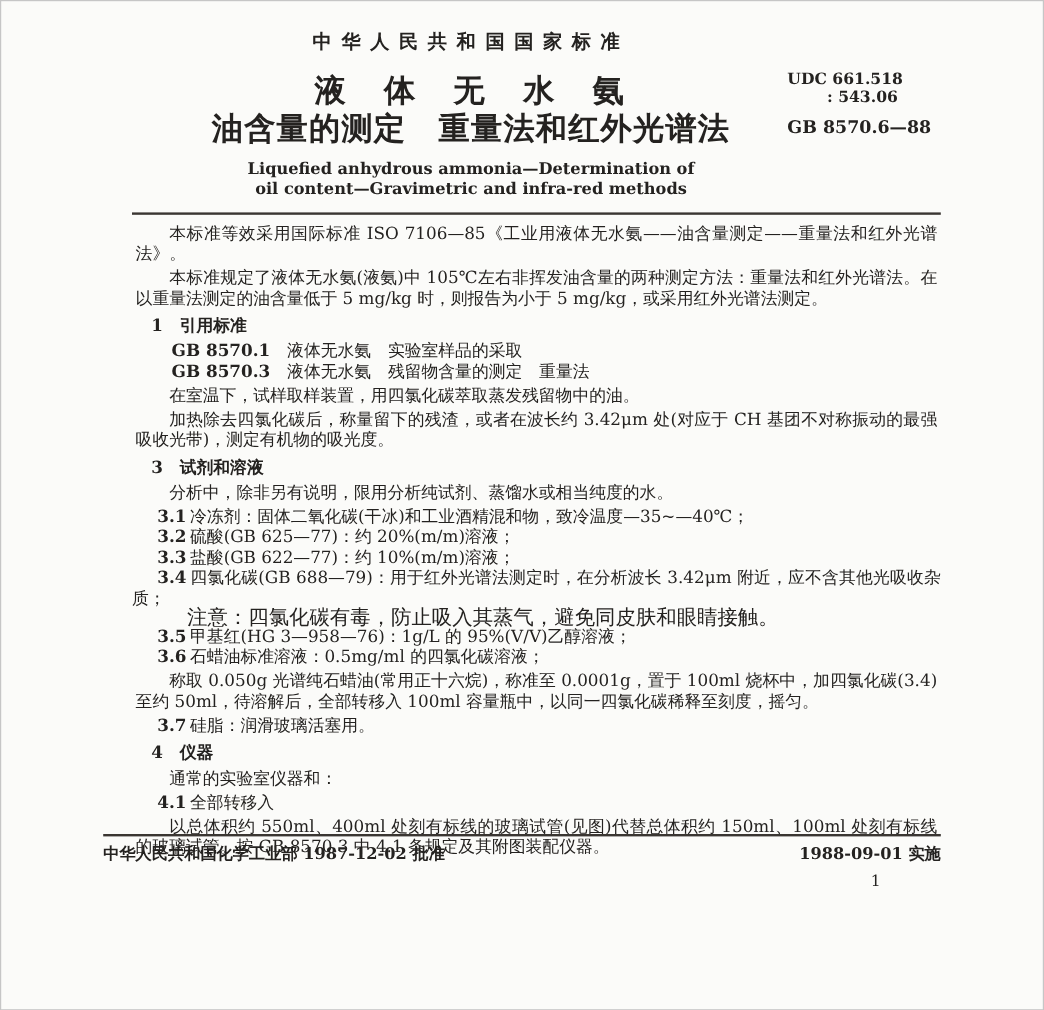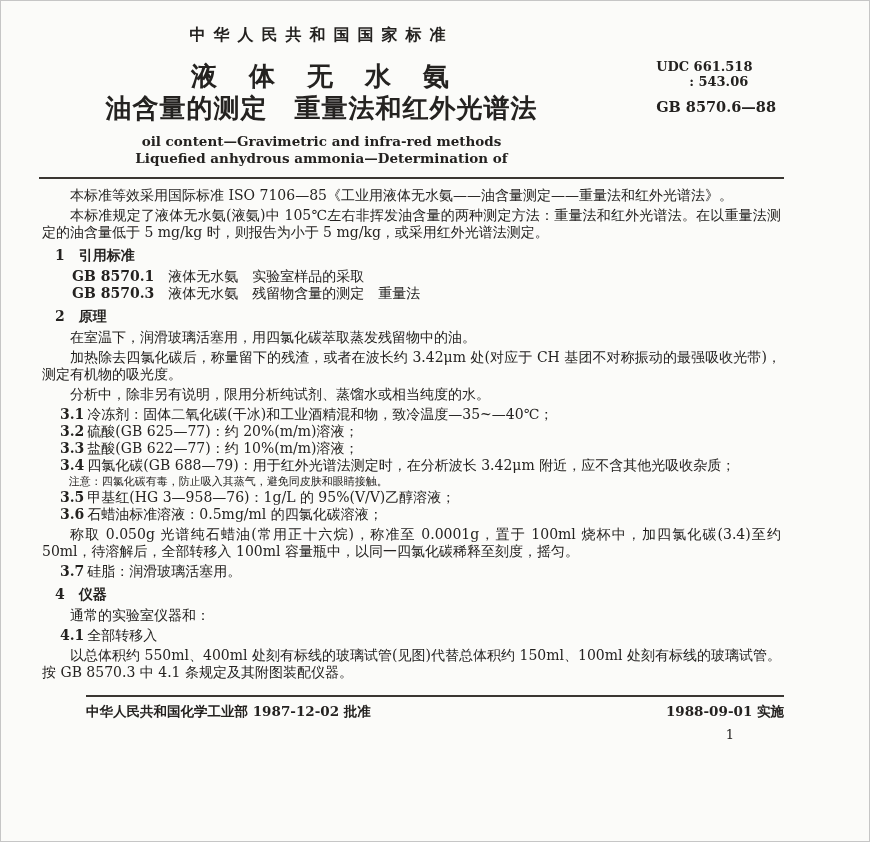--- a/index.html
+++ b/index.html
@@ -6,21 +6,21 @@
   body{
     width:870px;height:842px;
     background:#ffffff;
     font-family:"DejaVu Serif","Liberation Serif",serif;
     color:#242220;
   }
   .page{
     position:relative;
     width:870px;height:842px;
     box-sizing:border-box;
-    padding:24px 85px 0 38px;
+    padding:24px 85px 0 109px;
     background:#fbfbf9;
     border:1px solid #c6c6c6;
     overflow:hidden;
   }
   
   .hdr{position:relative;}
   .hdr-main{width:565px;text-align:center;}
   .std-label{
     font-size:16px;font-weight:600;letter-spacing:8px;
     white-space:nowrap;
@@ -52,21 +52,21 @@
   .h-sec{
     margin:6px 0 4px 16px;
     font-size:14px;font-weight:700;text-align:left;
   }
   .h-sec .snum{margin-right:14px;}
   .ref-line{margin:0;padding-left:33px;text-indent:0;}
   .ref-code{font-weight:700;margin-right:14px;}
   .item{margin:0;text-indent:1.5em;}
   .inum{font-weight:700;margin-right:3px;}
   .note{
-    margin:0;font-size:11px;line-height:15px;
+    margin:0;font-size:17px;line-height:15px;
     text-indent:2.7em;
   }
   
   .footer{
     position:absolute;left:85px;right:85px;top:694px;
     border-top:2px solid #3a3632;
   }
   .footer-row{
     display:flex;justify-content:space-between;
     padding-top:6px;
@@ -81,46 +81,46 @@
 <body>
 
 <div class="page">
 
   <div class="hdr">
     <div class="hdr-main">
       <div class="std-label">中华人民共和国国家标准</div>
       <div class="title-cn-1">液　体　无　水　氨</div>
       <div class="title-cn-2">油含量的测定　重量法和红外光谱法</div>
       <div class="title-en">
+        <div>Liquefied anhydrous ammonia—Determination of</div>
         <div>oil content—Gravimetric and infra-red methods</div>
-        <div>Liquefied anhydrous ammonia—Determination of</div>
       </div>
     </div>
     <div class="udc-block">
       <div class="udc-1">UDC 661.518</div>
       <div class="udc-2">: 543.06</div>
       <div class="std-code">GB 8570.6—88</div>
     </div>
   </div>
 
   <hr class="rule">
 
   <div class="bdy">
 
     <p class="para">本标准等效采用国际标准 ISO 7106—85《工业用液体无水氨——油含量测定——重量法和红外光谱法》。</p>
     <p class="para">本标准规定了液体无水氨(液氨)中 105℃左右非挥发油含量的两种测定方法：重量法和红外光谱法。在以重量法测定的油含量低于 5 mg/kg 时，则报告为小于 5 mg/kg，或采用红外光谱法测定。</p>
 
     <h2 class="h-sec"><span class="snum">1</span><span>引用标准</span></h2>
     <p class="ref-line"><span class="ref-code">GB 8570.1</span><span>液体无水氨　实验室样品的采取</span></p>
     <p class="ref-line"><span class="ref-code">GB 8570.3</span><span>液体无水氨　残留物含量的测定　重量法</span></p>
 
-    <h2 class="h-sec"><span class="snum">2</span><span>原理</span></h2>
-    <p class="para">在室温下，润滑玻璃活塞用，用四氯化碳萃取蒸发残留物中的油。</p>
+    <p class="para">在室温下，试样取样装置，用四氯化碳萃取蒸发残留物中的油。</p>
     <p class="para">加热除去四氯化碳后，称量留下的残渣，或者在波长约 3.42μm 处(对应于 CH 基团不对称振动的最强吸收光带)，测定有机物的吸光度。</p>
 
+    <h2 class="h-sec"><span class="snum">3</span><span>试剂和溶液</span></h2>
     <p class="para">分析中，除非另有说明，限用分析纯试剂、蒸馏水或相当纯度的水。</p>
     <p class="item"><span class="inum">3.1</span><span>冷冻剂：固体二氧化碳(干冰)和工业酒精混和物，致冷温度—35~—40℃；</span></p>
     <p class="item"><span class="inum">3.2</span><span>硫酸(GB 625—77)：约 20%(m/m)溶液；</span></p>
     <p class="item"><span class="inum">3.3</span><span>盐酸(GB 622—77)：约 10%(m/m)溶液；</span></p>
     <p class="item"><span class="inum">3.4</span><span>四氯化碳(GB 688—79)：用于红外光谱法测定时，在分析波长 3.42μm 附近，应不含其他光吸收杂质；</span></p>
     <p class="note">注意：四氯化碳有毒，防止吸入其蒸气，避免同皮肤和眼睛接触。</p>
     <p class="item"><span class="inum">3.5</span><span>甲基红(HG 3—958—76)：1g/L 的 95%(V/V)乙醇溶液；</span></p>
     <p class="item"><span class="inum">3.6</span><span>石蜡油标准溶液：0.5mg/ml 的四氯化碳溶液；</span></p>
     <p class="para">称取 0.050g 光谱纯石蜡油(常用正十六烷)，称准至 0.0001g，置于 100ml 烧杯中，加四氯化碳(3.4)至约 50ml，待溶解后，全部转移入 100ml 容量瓶中，以同一四氯化碳稀释至刻度，摇匀。</p>
     <p class="item"><span class="inum">3.7</span><span>硅脂：润滑玻璃活塞用。</span></p>

